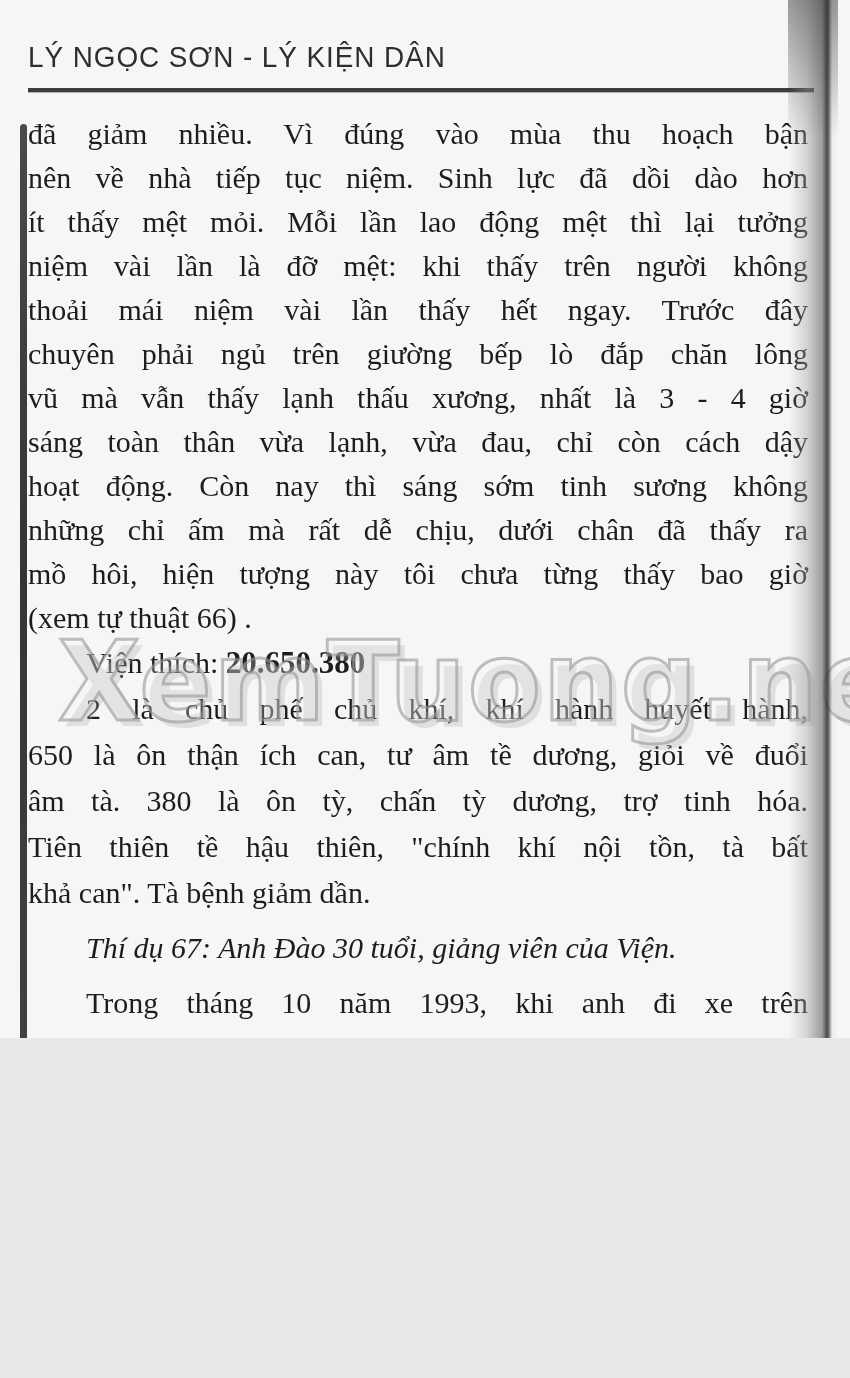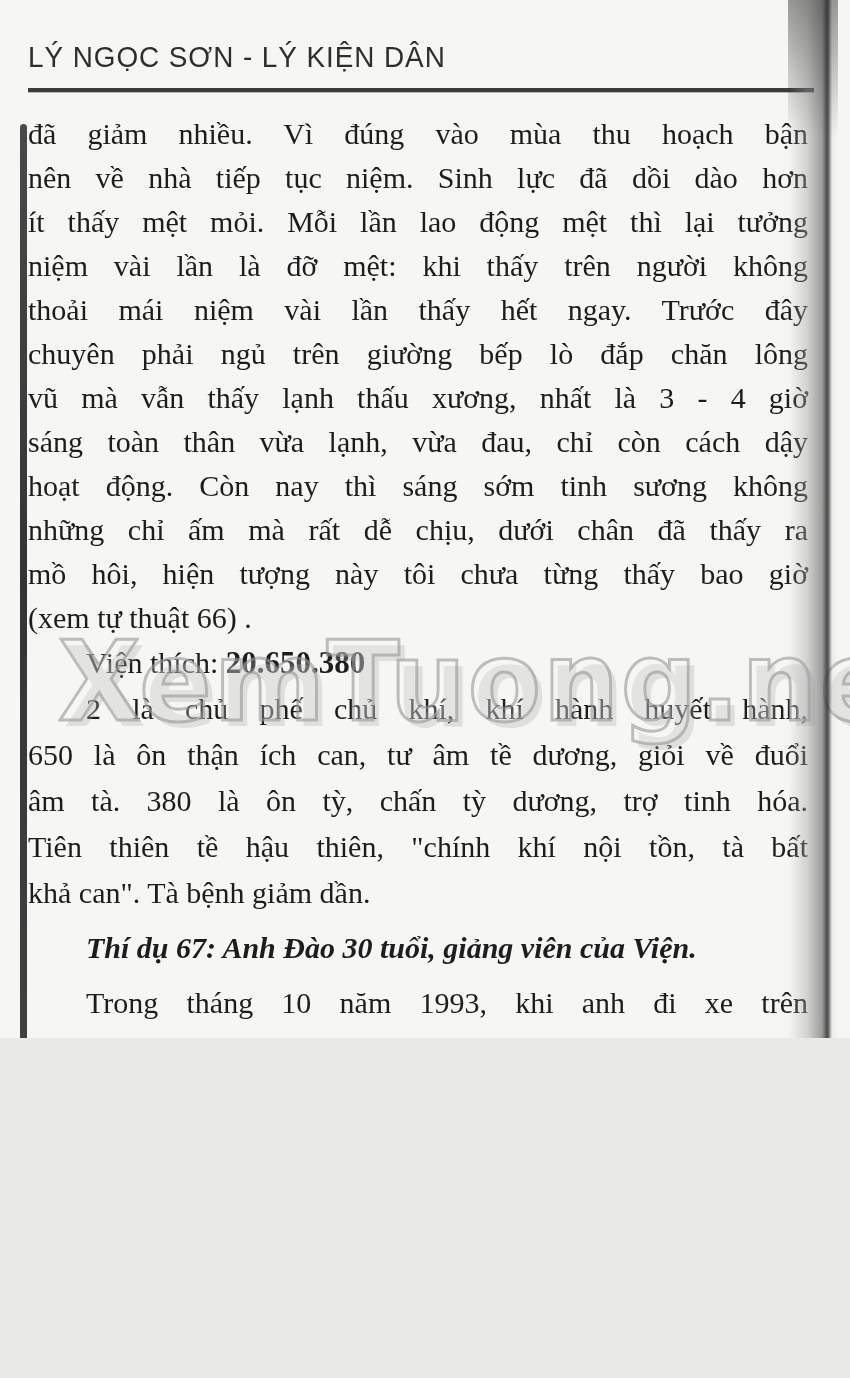--- a/index.html
+++ b/index.html
@@ -16,21 +16,21 @@
   
   #article{position:absolute;left:28px;top:112px;width:780px;color:#1d1d1d;font-size:30px;}
   .tline{height:44px;line-height:44px;text-align:justify;text-align-last:justify;white-space:normal;}
   .tline.nj{text-align:left;text-align-last:left;}
   .tline.ind{text-indent:58px;}
   .p2 .tline{height:46px;line-height:46px;}
   .p3 .tline{height:46px;line-height:46px;}
   .explain{height:46px;line-height:46px;text-indent:58px;}
   .explain b{font-size:31px;}
   .ex-head{height:48px;line-height:48px;margin-top:8px;margin-bottom:8px;text-indent:58px;
-           font-weight:bold;font-style:italic;}
+           font-weight:normal;font-style:italic;}
 
   
   .wm{position:absolute;left:58px;top:618px;width:792px;z-index:6;pointer-events:none;
       font-family:"DejaVu Sans","Liberation Sans",sans-serif;font-weight:bold;
       font-size:110px;letter-spacing:2px;white-space:nowrap;transform:scaleX(.97);transform-origin:left;
       color:rgba(248,248,246,.22);
       -webkit-text-stroke:3px rgba(150,150,150,.6);
       text-shadow:6px 6px 0 rgba(170,170,170,.30);}
 
   

